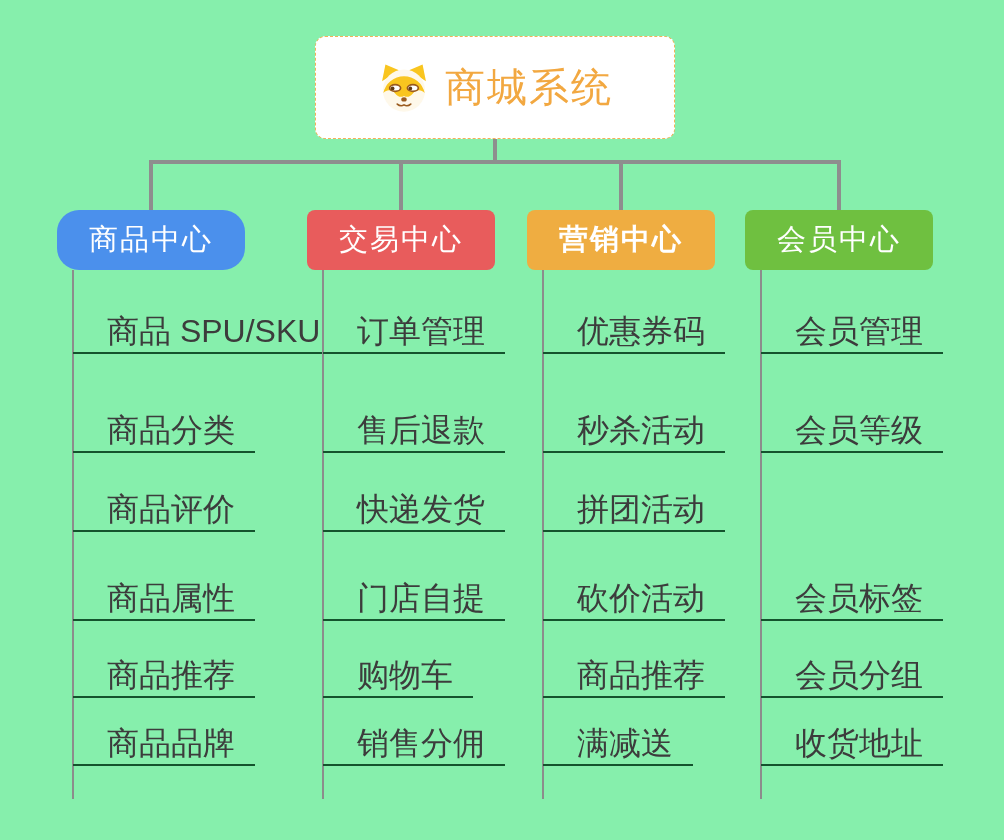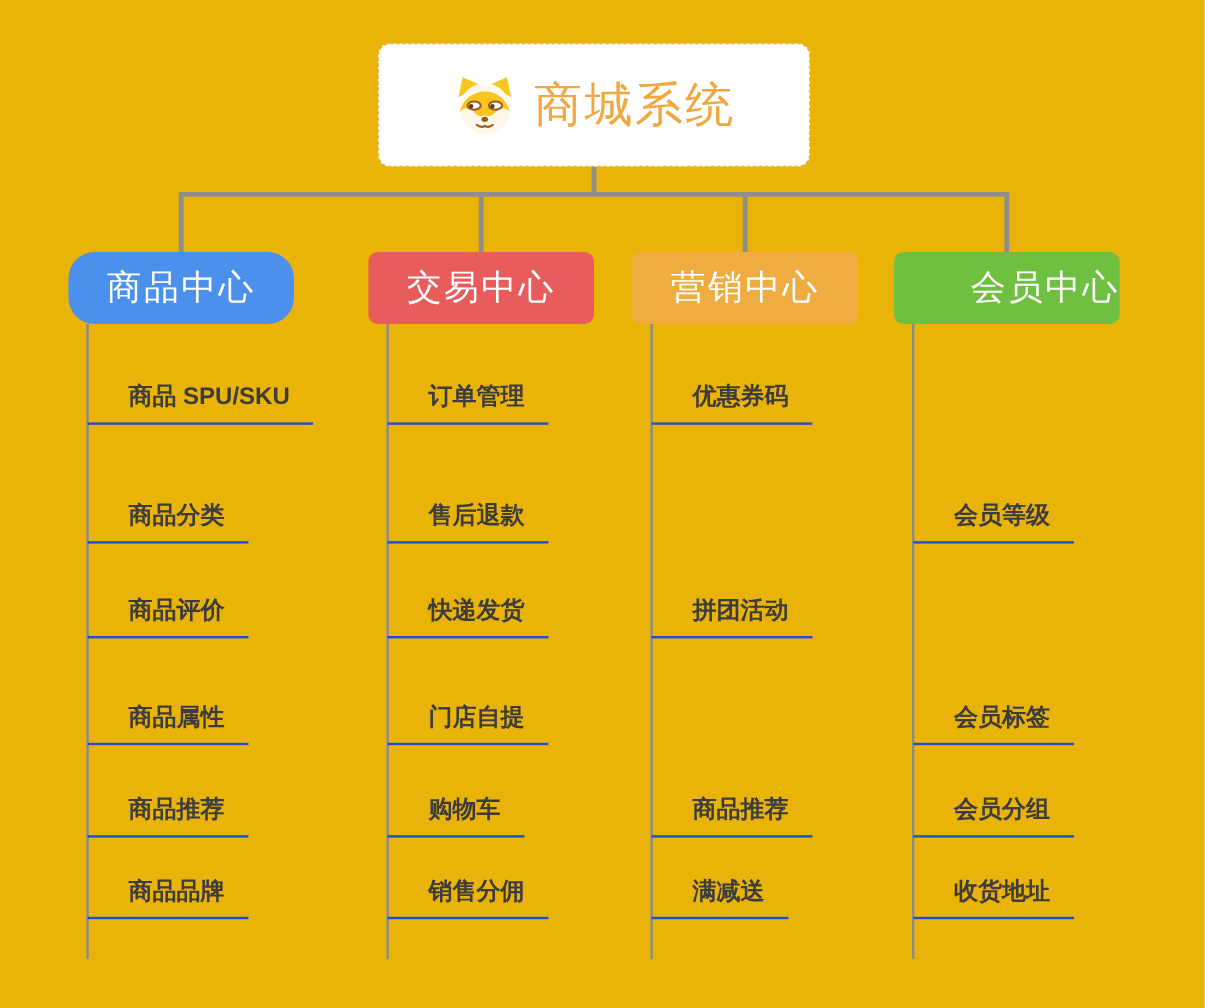--- a/index.html
+++ b/index.html
@@ -1,34 +1,34 @@
 <!DOCTYPE html>
 <html><head>
 <meta charset="utf-8">
 <style>
   html,body{margin:0;padding:0;background:#F7F7F7;font-family:"Liberation Sans","DejaVu Sans",sans-serif;}
-  #canvas{position:relative;width:1004px;height:840px;background:#eab308;overflow:hidden;}
+  #canvas{position:relative;width:1004px;height:840px;background:#86efac;overflow:hidden;}
 
   
   #connector-svg{position:absolute;left:0;top:0;width:1004px;height:840px;pointer-events:none;}
 
   
   .root-node{position:absolute;left:315px;top:36px;width:360px;height:103px;box-sizing:border-box;
     background:#FFFFFF;border:1px dashed #F3B257;border-radius:10px;
     display:flex;align-items:center;justify-content:center;gap:14px;cursor:pointer;}
   .root-title{font-size:40px;color:#F2A841;letter-spacing:2px;white-space:nowrap;}
 
   
   .branch{position:absolute;top:210px;width:188px;height:600px;}
   .branch-box{height:60px;border-radius:8px;display:flex;align-items:center;justify-content:center;
     color:#FFFFFF;font-size:29px;letter-spacing:2px;cursor:pointer;}
   .trunk{position:absolute;left:15px;top:60px;width:2px;height:529px;background:#8C8C8C;}
   .child-row{position:absolute;left:16px;white-space:nowrap;}
-  .child-label{display:inline-block;font-size:20px;line-height:30px;color:#3C3C3C;
-    padding:0 20px 6px 34px;border-bottom:2px solid #1d4ed8;cursor:pointer;font-weight:bold;}
+  .child-label{display:inline-block;font-size:32px;line-height:30px;color:#3C3C3C;
+    padding:0 20px 6px 34px;border-bottom:2px solid #14532d;cursor:pointer;}
   .r0{top:106px}.r1{top:205px}.r2{top:284px}.r3{top:373px}.r4{top:450px}.r5{top:518px}
 
   .b0{left:57px}.b1{left:307px}.b2{left:527px}.b3{left:745px}
 </style>
 </head>
 <body>
 
 <div id="canvas">
 
   <svg id="connector-svg" viewBox="0 0 1004 840" xmlns="http://www.w3.org/2000/svg">
@@ -71,34 +71,37 @@
     <div class="trunk"></div>
     <div class="child-row r0"><span class="child-label">订单管理</span></div>
     <div class="child-row r1"><span class="child-label">售后退款</span></div>
     <div class="child-row r2"><span class="child-label">快递发货</span></div>
     <div class="child-row r3"><span class="child-label">门店自提</span></div>
     <div class="child-row r4"><span class="child-label">购物车</span></div>
     <div class="child-row r5"><span class="child-label">销售分佣</span></div>
   </div>
 
   <div class="branch b2">
-    <div class="branch-box" style="background-color: rgb(239, 173, 65);">
+    <div class="branch-box" style="background-color: rgb(239, 173, 65); font-weight: bold;">
       <span>营销中心</span>
     </div>
     <div class="trunk"></div>
     <div class="child-row r0"><span class="child-label">优惠券码</span></div>
+    <div class="child-row r1"><span class="child-label">秒杀活动</span></div>
     <div class="child-row r2"><span class="child-label">拼团活动</span></div>
+    <div class="child-row r3"><span class="child-label">砍价活动</span></div>
     <div class="child-row r4"><span class="child-label">商品推荐</span></div>
     <div class="child-row r5"><span class="child-label">满减送</span></div>
   </div>
 
   <div class="branch b3">
-    <div class="branch-box" style="background-color: rgb(111, 192, 64); justify-content: flex-end;">
+    <div class="branch-box" style="background-color: rgb(111, 192, 64);">
       <span>会员中心</span>
     </div>
     <div class="trunk"></div>
+    <div class="child-row r0"><span class="child-label">会员管理</span></div>
     <div class="child-row r1"><span class="child-label">会员等级</span></div>
     <div class="child-row r3"><span class="child-label">会员标签</span></div>
     <div class="child-row r4"><span class="child-label">会员分组</span></div>
     <div class="child-row r5"><span class="child-label">收货地址</span></div>
   </div>
 
 </div>
 
 </body></html>

